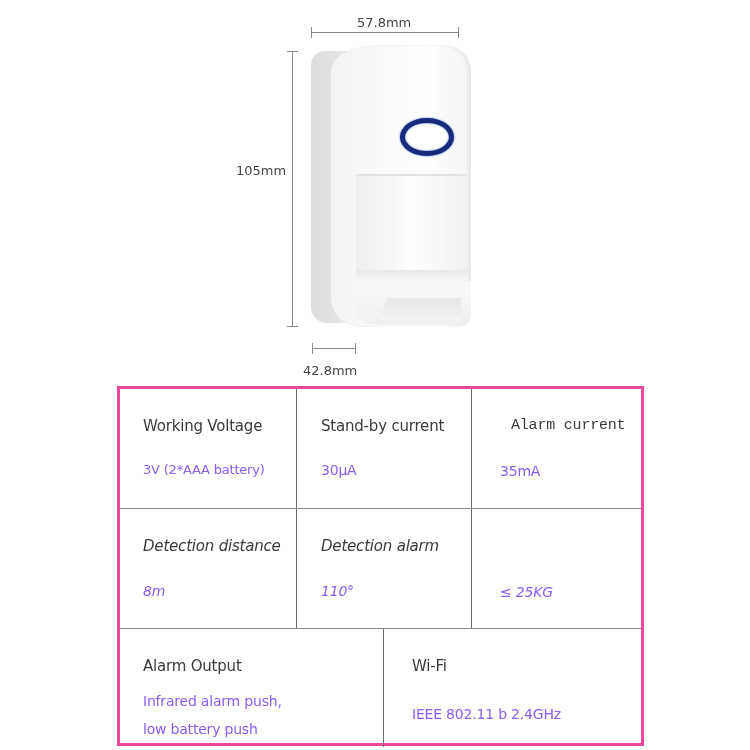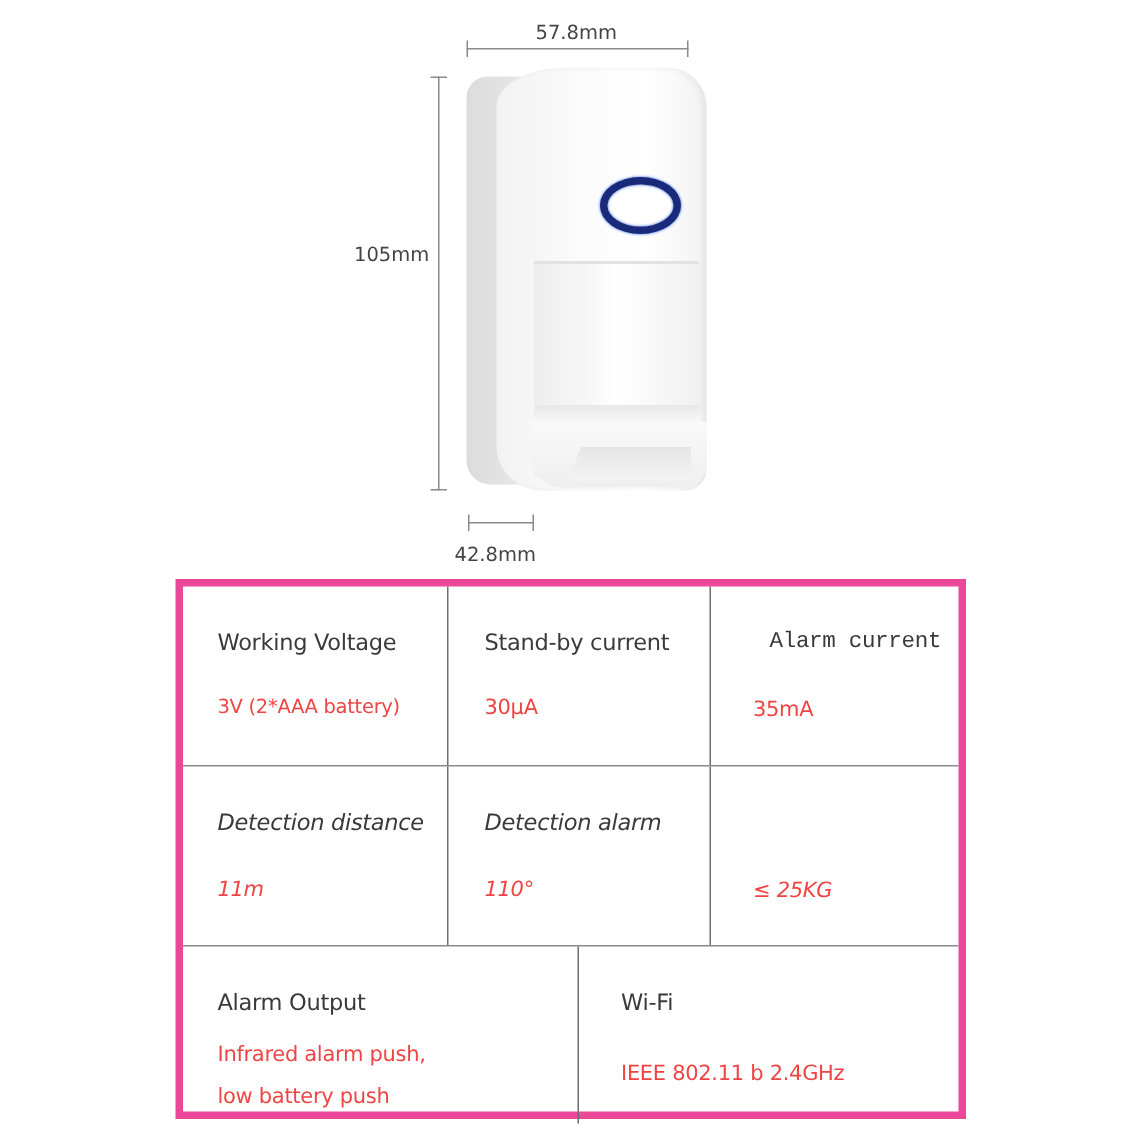--- a/index.html
+++ b/index.html
@@ -58,34 +58,34 @@
       position: absolute; left: 89px; top: 73px; width: 54px; height: 38px;
       border-radius: 50%;
       border: 5px solid #1a2a7a;
       box-shadow: 0 0 2px #2a5fd6, inset 0 0 2px #2a5fd6;
       background: #ffffff;
     }
 
     
     .spec-table {
       position: absolute; left: 117px; top: 386px; width: 527px; height: 360px;
-      border: 5px solid #ec4899;
+      border: 3px solid #ec4899;
     }
     .row { position: absolute; left: 0; width: 100%; }
     .row.r1 { top: 0; height: 120px; border-bottom: 1px solid #8a8a8a; }
     .row.r2 { top: 120px; height: 120px; border-bottom: 1px solid #8a8a8a; font-style: italic; }
     .row.r3 { top: 240px; height: 118px; }
     .cell { position: absolute; top: 0; height: 100%; }
     .cell.c-sep { border-left: 1px solid #6f6f6f; }
     .cell-title {
       position: absolute; font-size: 15px; color: #3a3a3a; white-space: nowrap;
       font-family: "DejaVu Sans", sans-serif; letter-spacing: -0.2px;
     }
     .cell-value {
-      position: absolute; font-size: 14px; color: #ef4444; white-space: nowrap; letter-spacing: -0.2px;
+      position: absolute; font-size: 14px; color: #8b5cf6; white-space: nowrap; letter-spacing: -0.2px;
     }
     .cell-value.small { font-size: 13px; }
     .cell-value.multiline { line-height: 28px; white-space: normal; }
   </style>
 </head>
 <body>
 
 <div class="stage">
 
   <div class="dim-h" style="left:311px; top:32px; width:148px;"></div>
@@ -120,21 +120,21 @@
       </div>
       <div class="cell c-sep" style="left:351px; width:175px;">
         <div class="cell-title" style="left:39px; top:28px;font-family:Liberation Mono, monospace;">Alarm current</div>
         <div class="cell-value" style="left:28px; top:74px;text-align:right;">35mA</div>
       </div>
     </div>
 
     <div class="row r2">
       <div class="cell" style="left:0; width:176px;">
         <div class="cell-title" style="left:23px; top:28px;">Detection distance</div>
-        <div class="cell-value" style="left:23px; top:74px;">11m</div>
+        <div class="cell-value" style="left:23px; top:74px;">8m</div>
       </div>
       <div class="cell c-sep" style="left:176px; width:175px;">
         <div class="cell-title" style="left:24px; top:28px;">Detection alarm</div>
         <div class="cell-value" style="left:24px; top:74px;">110°</div>
       </div>
       <div class="cell c-sep" style="left:351px; width:175px;">
         <div class="cell-value" style="left:28px; top:75px;">≤ 25KG</div>
       </div>
     </div>
 

